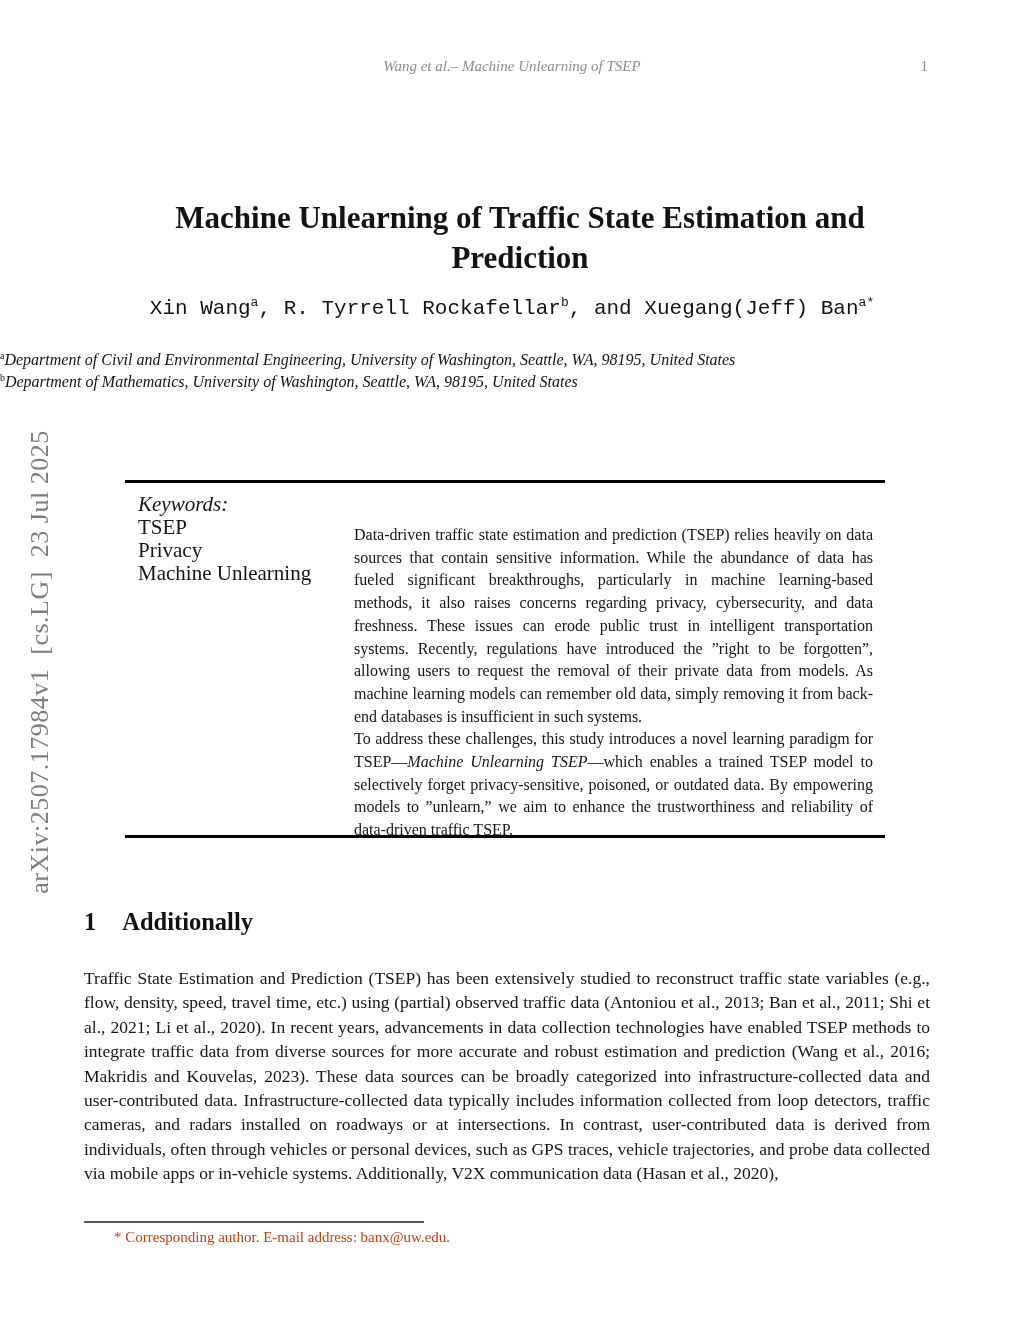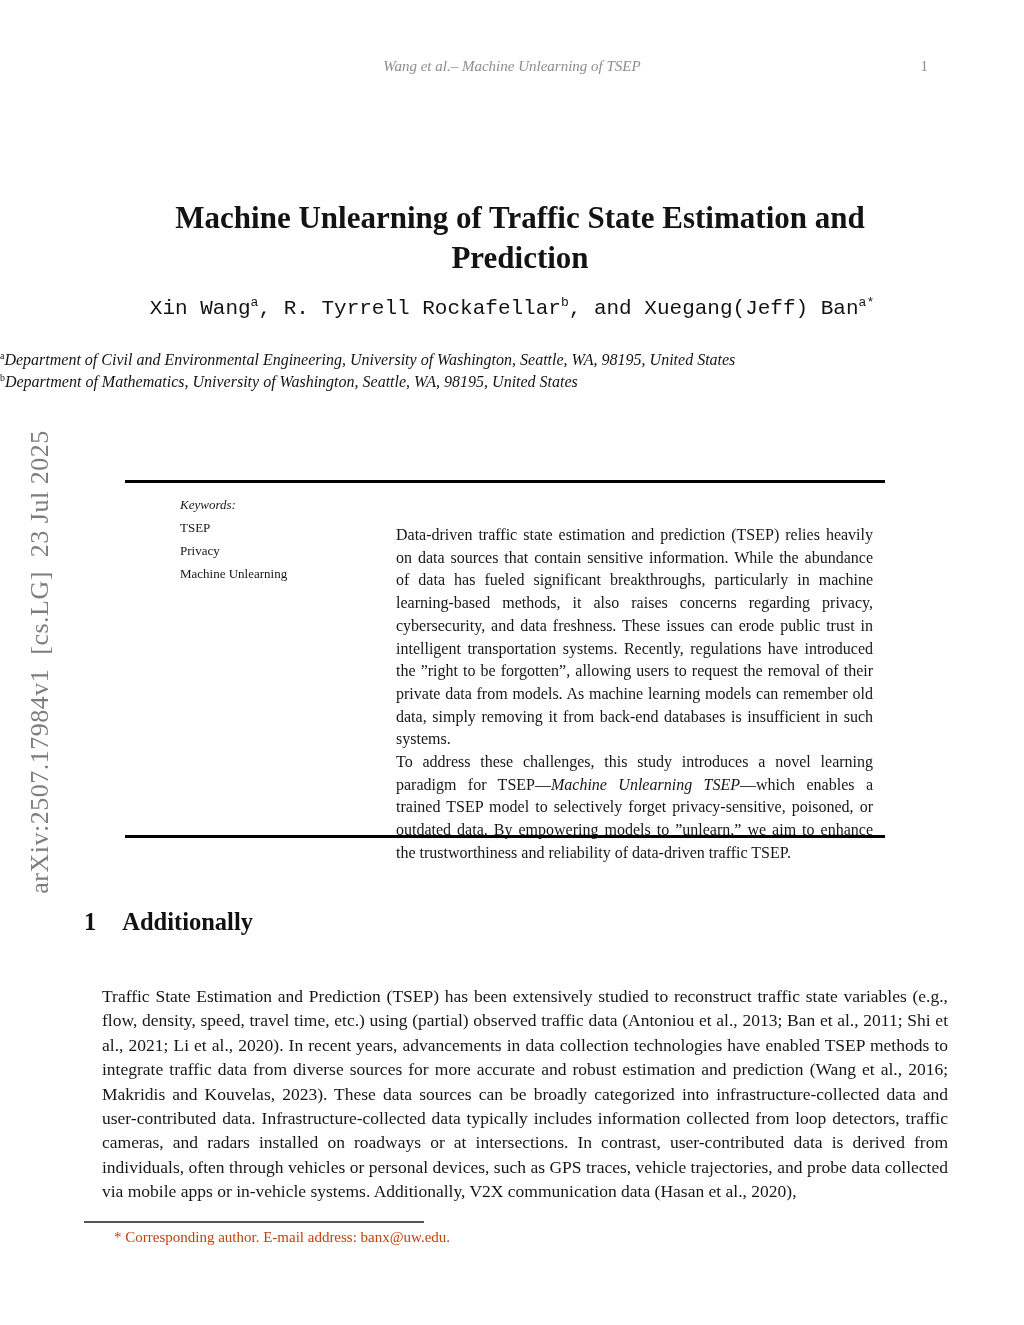--- a/index.html
+++ b/index.html
@@ -65,21 +65,21 @@
   .abstract-box{
     position:absolute;top:480px;left:125px;width:760px;height:358px;
     box-sizing:border-box;
     border-top:3px solid #000;
     border-bottom:3px solid #000;
     display:flex;
     padding:10px 12px 0 13px;
   }
   .kw-col{
     width:216px;flex:0 0 216px;
-    font-size:13px;line-height:23px;margin-left:42px;
+    font-size:21px;line-height:23px;
   }
   .kw-label{font-style:italic;}
   .abs-col{
     flex:1;
     font-size:16px;line-height:22.7px;
     text-align:justify;
     margin-top:31px;
   }
   .abs-col p{margin:0;}
   .seg-italic{font-style:italic;}
@@ -89,21 +89,21 @@
     font-weight:bold;
     font-size:24.5px;
     color:#111;
   }
   .section-number{display:inline-block;margin-right:26px;}
   .intro-para{
     position:absolute;top:966px;left:84px;width:846px;
     font-size:17.5px;
     line-height:24.4px;
     text-align:justify;
-    margin:18px;
+    margin:0;
   }
   
   .footnote{
     position:absolute;top:1221px;left:84px;width:846px;
   }
   .footnote-rule{
     width:340px;height:0;
     border-top:2px solid #555;
     margin:0 0 6px 0;
   }

